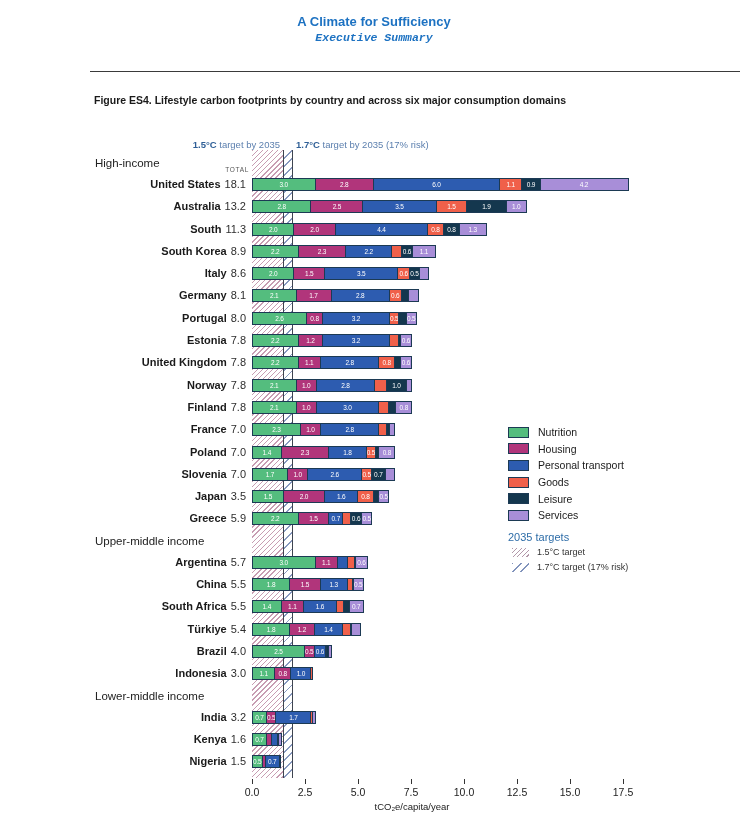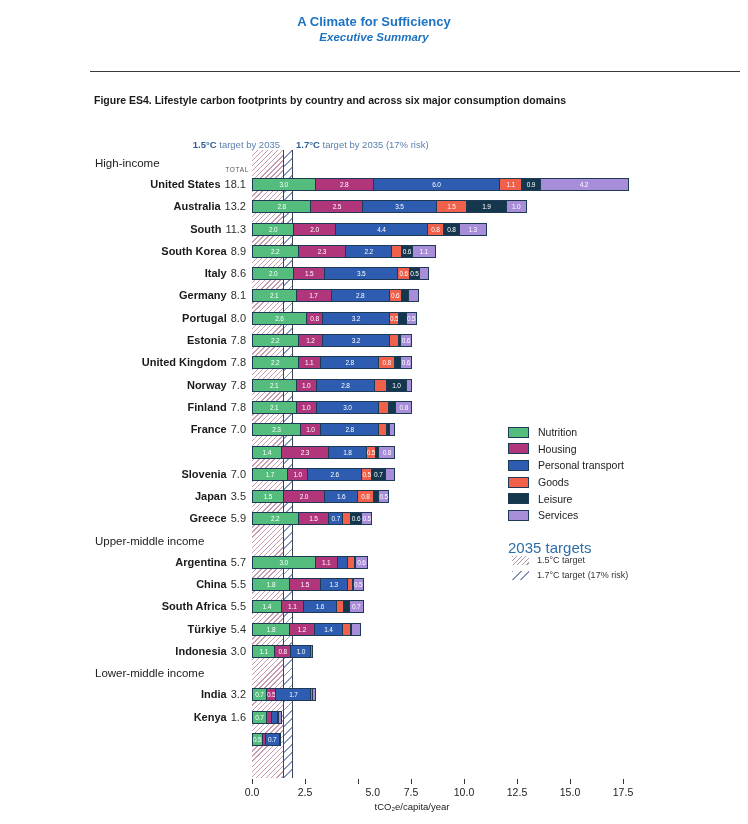--- a/index.html
+++ b/index.html
@@ -1,19 +1,19 @@
 <!DOCTYPE html>
 <html><head>
 <meta charset="utf-8">
 <style>
   html,body{margin:0;padding:0;background:#ffffff;}
   body{width:748px;height:824px;position:relative;font-family:"Liberation Sans",sans-serif;overflow:hidden;}
   .hdr{position:absolute;top:14px;left:0;width:748px;text-align:center;}
   .hdr-title{font-size:13px;font-weight:bold;color:#1d72c2;}
-  .hdr-sub{font-size:11.5px;font-style:italic;font-weight:bold;color:#1d72c2;font-family:Liberation Sans, sans-serif;margin-top:2px;}
+  .hdr-sub{font-size:11.5px;font-style:italic;font-weight:bold;color:#1d72c2;font-family:Liberation Mono, monospace;margin-top:2px;}
   .rule{position:absolute;top:71px;left:90px;width:650px;border-top:1.5px solid #3a3a3a;}
   .caption{position:absolute;top:94px;left:94px;font-size:10.5px;font-weight:bold;color:#1a1a1a;}
   
   .chart{position:absolute;left:0;top:0;width:748px;height:824px;}
   .band{position:absolute;top:150px;height:628px;z-index:0;}
   .band15{left:252px;width:31px;background:repeating-linear-gradient(135deg,rgba(190,140,165,0.85) 0 1px,transparent 1px 3.6px);}
   .band17{left:283px;width:9px;background:repeating-linear-gradient(135deg,rgba(115,135,180,0.85) 0 1.2px,transparent 1.2px 6px);}
   .vline{position:absolute;top:150px;height:628px;width:1px;background:#3e4450;z-index:0;}
   .ann{position:absolute;top:139px;font-size:9.5px;color:#5b7fae;z-index:2;white-space:nowrap;}
   .ann b{color:#2f5f96;}
@@ -33,21 +33,21 @@
   
   .axis{position:absolute;left:0;top:0;width:748px;height:824px;z-index:2;}
   .tick{position:absolute;top:779px;width:1px;height:5px;background:#333;}
   .tick-lbl{position:absolute;top:786px;width:44px;margin-left:-22px;text-align:center;font-size:10.5px;color:#222;}
   .axis-title{position:absolute;top:801px;left:312px;width:200px;text-align:center;font-size:9.5px;color:#222;}
   
   .legend{position:absolute;left:508px;top:424px;z-index:3;}
   .lg-row{display:flex;align-items:center;height:16.6px;}
   .lg-swatch{width:21px;height:11px;border:1px solid #1c3a54;box-sizing:border-box;margin-right:9px;}
   .lg-label{font-size:10.5px;color:#1a1a1a;}
-  .lg-targets-hdr{font-size:15px;color:#2e6da8;margin-top:15px;height:14px;}
+  .lg-targets-hdr{font-size:11px;color:#2e6da8;margin-top:7px;height:14px;}
   .lg-trow{display:flex;align-items:center;height:15px;padding-left:4px;}
   .lg-hswatch{width:17px;height:9px;margin-right:8px;border:0;}
   .hatch-fine{background:repeating-linear-gradient(135deg,rgba(170,140,160,0.9) 0 1px,transparent 1px 3.2px);}
   .hatch-wide{background:repeating-linear-gradient(135deg,rgba(115,135,180,0.9) 0 1.2px,transparent 1.2px 6px);}
   .lg-tlabel{font-size:9px;color:#333;}
 </style>
 </head>
 <body>
 
 <div class="hdr">
@@ -309,20 +309,21 @@
           </div>
           <div class="seg" style="width: 59.36px; background: rgb(45, 92, 176);">
             <span>2.8</span>
           </div>
           <div class="seg" style="width: 8.48px; background: rgb(240, 96, 74);"></div>
           <div class="seg" style="width: 4.24px; background: rgb(20, 55, 78);"></div>
           <div class="seg" style="width: 6.36px; background: rgb(168, 142, 216);"></div>
         </div>
       </div>
       <div class="bar-row">
+        <div class="row-label"><span class="country">Poland</span><span class="total">7.0</span></div>
         <div class="bar">
           <div class="seg" style="width: 29.68px; background: rgb(84, 189, 126);">
             <span>1.4</span>
           </div>
           <div class="seg" style="width: 48.76px; background: rgb(177, 53, 123);">
             <span>2.3</span>
           </div>
           <div class="seg" style="width: 38.16px; background: rgb(45, 92, 176);">
             <span>1.8</span>
           </div>
@@ -465,20 +466,37 @@
           </div>
           <div class="seg" style="width: 29.68px; background: rgb(45, 92, 176);">
             <span>1.4</span>
           </div>
           <div class="seg" style="width: 8.48px; background: rgb(240, 96, 74);"></div>
           <div class="seg" style="width: 2.12px; background: rgb(20, 55, 78);"></div>
           <div class="seg" style="width: 10.6px; background: rgb(168, 142, 216);"></div>
         </div>
       </div>
       <div class="bar-row">
+        <div class="row-label"><span class="country">Brazil</span><span class="total">4.0</span></div>
+        <div class="bar">
+          <div class="seg" style="width: 53px; background: rgb(84, 189, 126);">
+            <span>2.5</span>
+          </div>
+          <div class="seg" style="width: 10.6px; background: rgb(177, 53, 123);">
+            <span>0.5</span>
+          </div>
+          <div class="seg" style="width: 12.72px; background: rgb(45, 92, 176);">
+            <span>0.6</span>
+          </div>
+          <div class="seg" style="width: 2.12px; background: rgb(240, 96, 74);"></div>
+          <div class="seg" style="width: 2.12px; background: rgb(20, 55, 78);"></div>
+          <div class="seg" style="width: 4.24px; background: rgb(168, 142, 216);"></div>
+        </div>
+      </div>
+      <div class="bar-row">
         <div class="row-label"><span class="country">Indonesia</span><span class="total">3.0</span></div>
         <div class="bar">
           <div class="seg" style="width: 23.32px; background: rgb(84, 189, 126);">
             <span>1.1</span>
           </div>
           <div class="seg" style="width: 16.96px; background: rgb(177, 53, 123);">
             <span>0.8</span>
           </div>
           <div class="seg" style="width: 21.2px; background: rgb(45, 92, 176);">
             <span>1.0</span>
@@ -509,40 +527,41 @@
           <div class="seg" style="width: 14.84px; background: rgb(84, 189, 126);">
             <span>0.7</span>
           </div>
           <div class="seg" style="width: 6.36px; background: rgb(177, 53, 123);"></div>
           <div class="seg" style="width: 6.36px; background: rgb(45, 92, 176);"></div>
           <div class="seg" style="width: 2.12px; background: rgb(240, 96, 74);"></div>
           <div class="seg" style="width: 4.24px; background: rgb(168, 142, 216);"></div>
         </div>
       </div>
       <div class="bar-row">
+        <div class="row-label"><span class="country">Nigeria</span><span class="total">1.5</span></div>
         <div class="bar">
           <div class="seg" style="width: 10.6px; background: rgb(84, 189, 126);">
             <span>0.5</span>
           </div>
           <div class="seg" style="width: 4.24px; background: rgb(177, 53, 123);"></div>
           <div class="seg" style="width: 14.84px; background: rgb(45, 92, 176);">
             <span>0.7</span>
           </div>
           <div class="seg" style="width: 2.12px; background: rgb(240, 96, 74);"></div>
         </div>
       </div>
     </div>
 
   <div class="axis">
       <div class="tick" style="left: 252px;"></div>
       <div class="tick-lbl" style="left: 252px;">0.0</div>
       <div class="tick" style="left: 305px;"></div>
       <div class="tick-lbl" style="left: 305px;">2.5</div>
       <div class="tick" style="left: 358px;"></div>
-      <div class="tick-lbl" style="left: 358px; text-align: right;">5.0</div>
+      <div class="tick-lbl" style="left: 358px;">5.0</div>
       <div class="tick" style="left: 411px;"></div>
       <div class="tick-lbl" style="left: 411px;">7.5</div>
       <div class="tick" style="left: 464px;"></div>
       <div class="tick-lbl" style="left: 464px; text-align: center;">10.0</div>
       <div class="tick" style="left: 517px;"></div>
       <div class="tick-lbl" style="left: 517px; text-align: center;">12.5</div>
       <div class="tick" style="left: 570px;"></div>
       <div class="tick-lbl" style="left: 570px;">15.0</div>
       <div class="tick" style="left: 623px;"></div>
       <div class="tick-lbl" style="left: 623px;">17.5</div>

